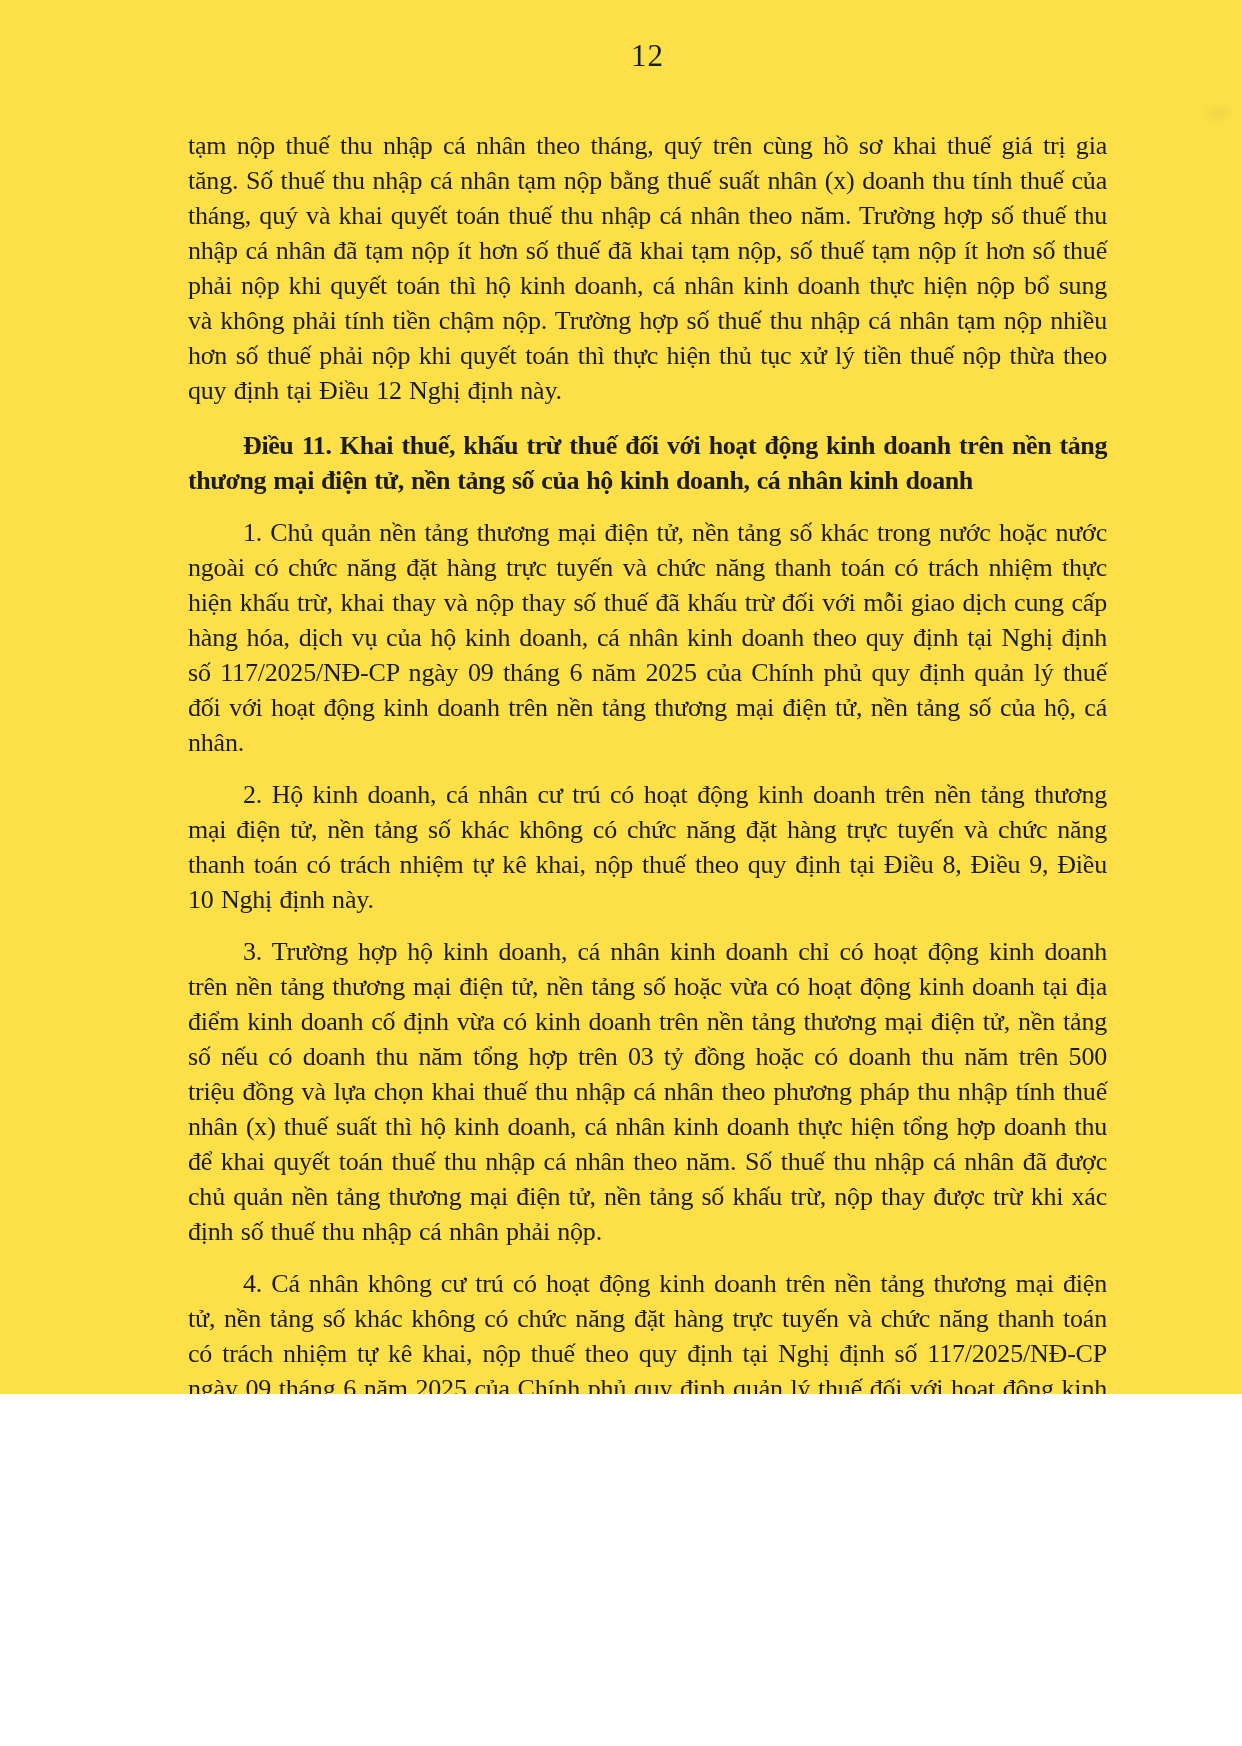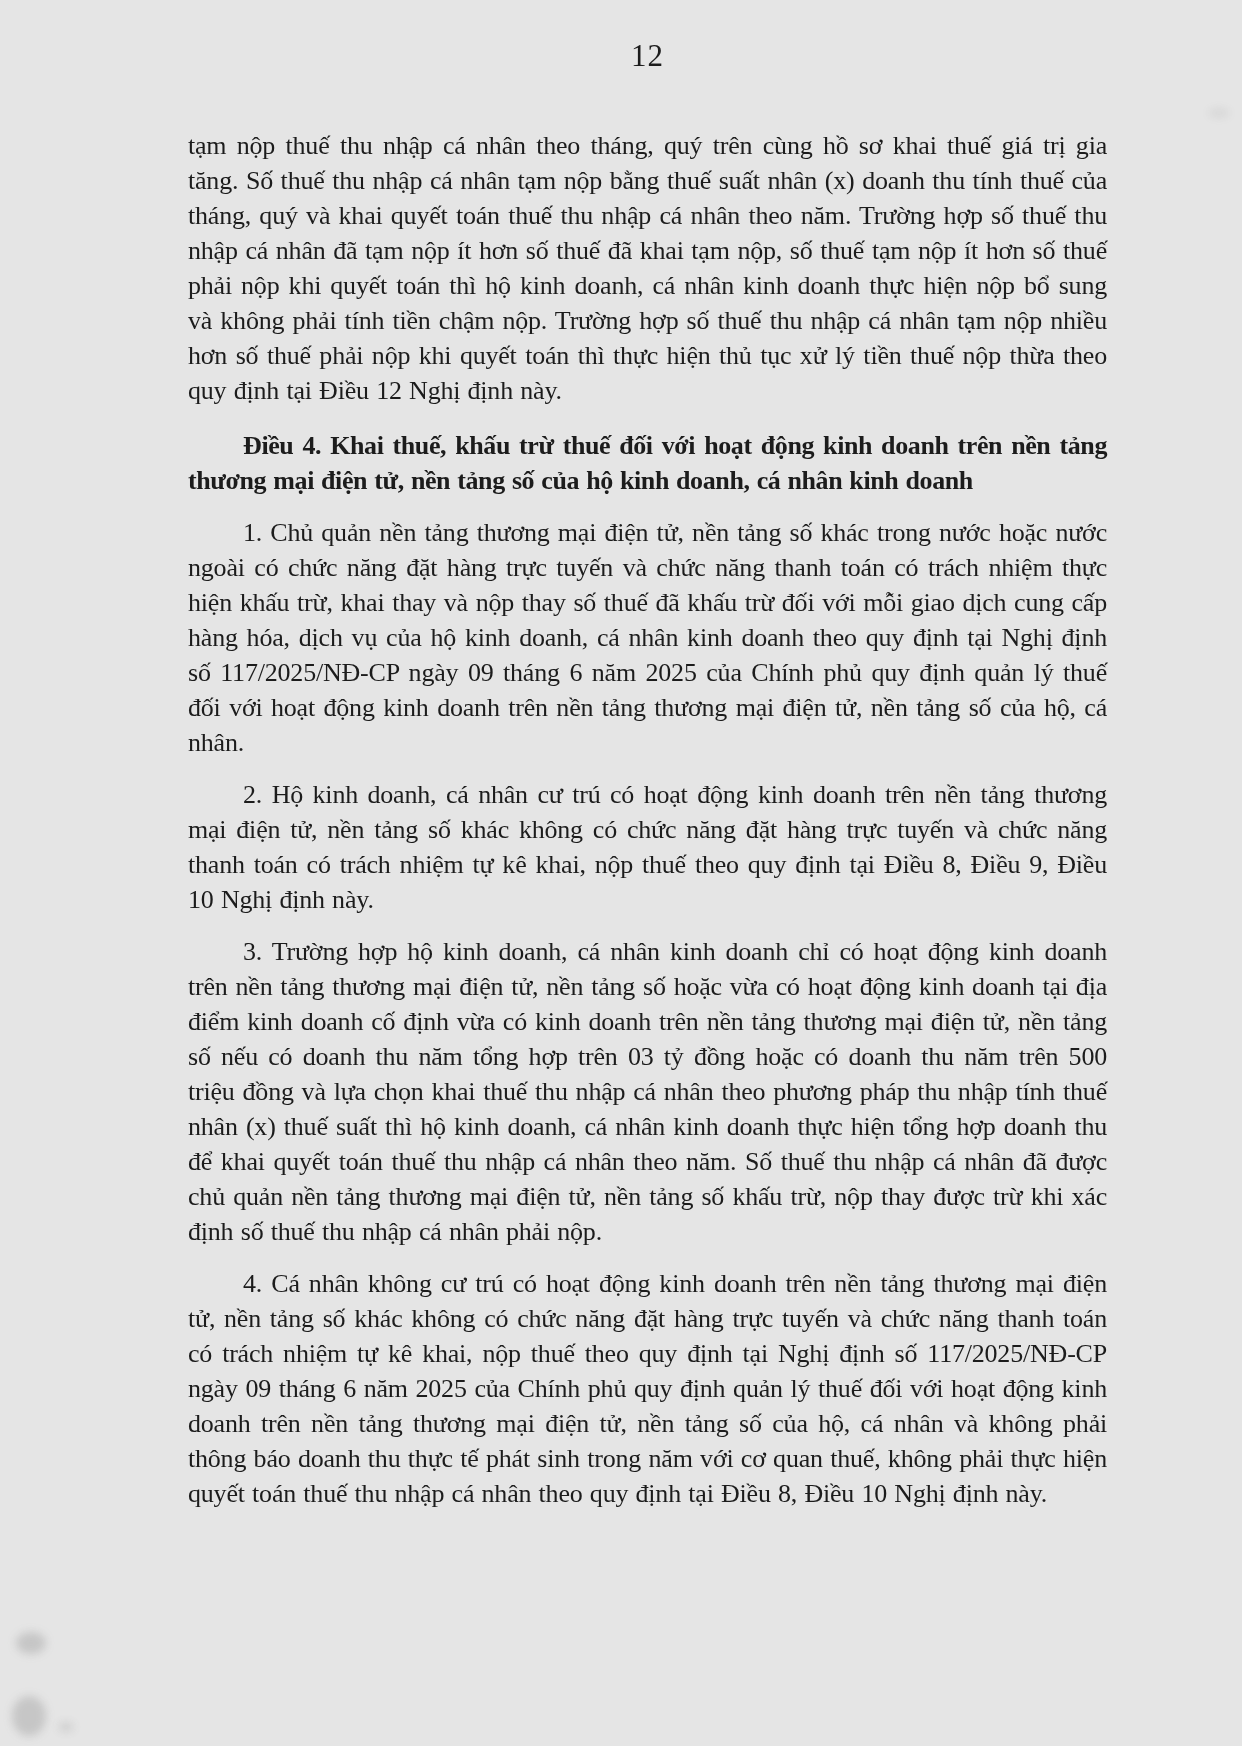--- a/index.html
+++ b/index.html
@@ -3,22 +3,22 @@
 <meta charset="utf-8">
 <style>
   html, body {
     margin: 0;
     padding: 0;
     background: #ffffff;
   }
   .page {
     position: relative;
     width: 1242px;
-    height: 1746px;
-    background: #e5e5e5;
+    height: 1394px;
+    background: #fde047;
     overflow: hidden;
     font-family: "Liberation Serif", "DejaVu Serif", serif;
     color: #1c1c1c;
   }
   .page-number {
     position: absolute;
     top: 38px;
     left: 188px;
     width: 919px;
     text-align: center;
@@ -62,21 +62,21 @@
   .smudge.s4 { left: 1208px; top: 108px; width: 22px; height: 10px; opacity: .45; }
 </style>
 </head>
 <body>
 
 <div class="page">
   <div class="page-number">12</div>
 
   <div class="content" id="content">
       <p class="para">tạm nộp thuế thu nhập cá nhân theo tháng, quý trên cùng hồ sơ khai thuế giá trị gia tăng. Số thuế thu nhập cá nhân tạm nộp bằng thuế suất nhân (x) doanh thu tính thuế của tháng, quý và khai quyết toán thuế thu nhập cá nhân theo năm. Trường hợp số thuế thu nhập cá nhân đã tạm nộp ít hơn số thuế đã khai tạm nộp, số thuế tạm nộp ít hơn số thuế phải nộp khi quyết toán thì hộ kinh doanh, cá nhân kinh doanh thực hiện nộp bổ sung và không phải tính tiền chậm nộp. Trường hợp số thuế thu nhập cá nhân tạm nộp nhiều hơn số thuế phải nộp khi quyết toán thì thực hiện thủ tục xử lý tiền thuế nộp thừa theo quy định tại Điều 12 Nghị định này.</p>
-      <p class="para heading indent">Điều 4. Khai thuế, khấu trừ thuế đối với hoạt động kinh doanh trên nền tảng thương mại điện tử, nền tảng số của hộ kinh doanh, cá nhân kinh doanh</p>
+      <p class="para heading indent">Điều 11. Khai thuế, khấu trừ thuế đối với hoạt động kinh doanh trên nền tảng thương mại điện tử, nền tảng số của hộ kinh doanh, cá nhân kinh doanh</p>
       <p class="para indent">1. Chủ quản nền tảng thương mại điện tử, nền tảng số khác trong nước hoặc nước ngoài có chức năng đặt hàng trực tuyến và chức năng thanh toán có trách nhiệm thực hiện khấu trừ, khai thay và nộp thay số thuế đã khấu trừ đối với mỗi giao dịch cung cấp hàng hóa, dịch vụ của hộ kinh doanh, cá nhân kinh doanh theo quy định tại Nghị định số 117/2025/NĐ-CP ngày 09 tháng 6 năm 2025 của Chính phủ quy định quản lý thuế đối với hoạt động kinh doanh trên nền tảng thương mại điện tử, nền tảng số của hộ, cá nhân.</p>
       <p class="para indent">2. Hộ kinh doanh, cá nhân cư trú có hoạt động kinh doanh trên nền tảng thương mại điện tử, nền tảng số khác không có chức năng đặt hàng trực tuyến và chức năng thanh toán có trách nhiệm tự kê khai, nộp thuế theo quy định tại Điều 8, Điều 9, Điều 10 Nghị định này.</p>
       <p class="para indent">3. Trường hợp hộ kinh doanh, cá nhân kinh doanh chỉ có hoạt động kinh doanh trên nền tảng thương mại điện tử, nền tảng số hoặc vừa có hoạt động kinh doanh tại địa điểm kinh doanh cố định vừa có kinh doanh trên nền tảng thương mại điện tử, nền tảng số nếu có doanh thu năm tổng hợp trên 03 tỷ đồng hoặc có doanh thu năm trên 500 triệu đồng và lựa chọn khai thuế thu nhập cá nhân theo phương pháp thu nhập tính thuế nhân (x) thuế suất thì hộ kinh doanh, cá nhân kinh doanh thực hiện tổng hợp doanh thu để khai quyết toán thuế thu nhập cá nhân theo năm. Số thuế thu nhập cá nhân đã được chủ quản nền tảng thương mại điện tử, nền tảng số khấu trừ, nộp thay được trừ khi xác định số thuế thu nhập cá nhân phải nộp.</p>
       <p class="para indent">4. Cá nhân không cư trú có hoạt động kinh doanh trên nền tảng thương mại điện tử, nền tảng số khác không có chức năng đặt hàng trực tuyến và chức năng thanh toán có trách nhiệm tự kê khai, nộp thuế theo quy định tại Nghị định số 117/2025/NĐ-CP ngày 09 tháng 6 năm 2025 của Chính phủ quy định quản lý thuế đối với hoạt động kinh doanh trên nền tảng thương mại điện tử, nền tảng số của hộ, cá nhân và không phải thông báo doanh thu thực tế phát sinh trong năm với cơ quan thuế, không phải thực hiện quyết toán thuế thu nhập cá nhân theo quy định tại Điều 8, Điều 10 Nghị định này.</p>
     </div>
 
   <div class="smudge s1"></div>
   <div class="smudge s2"></div>
   <div class="smudge s3"></div>
   <div class="smudge s4"></div>

